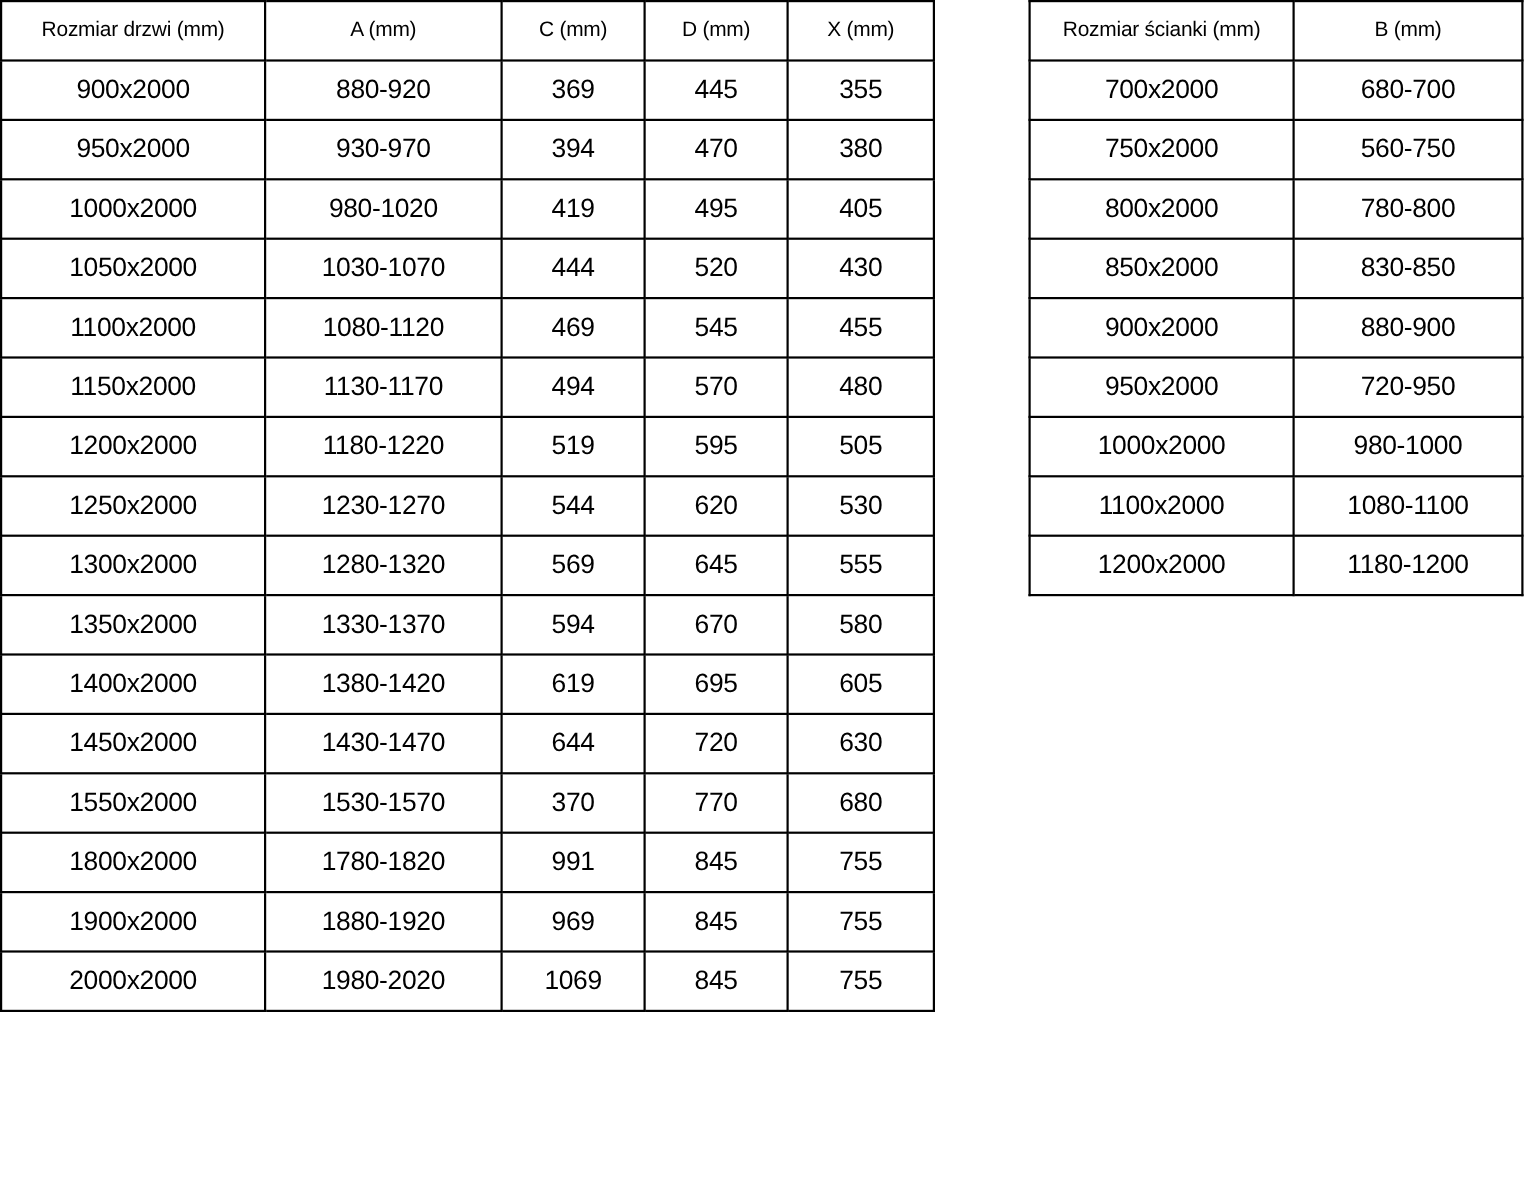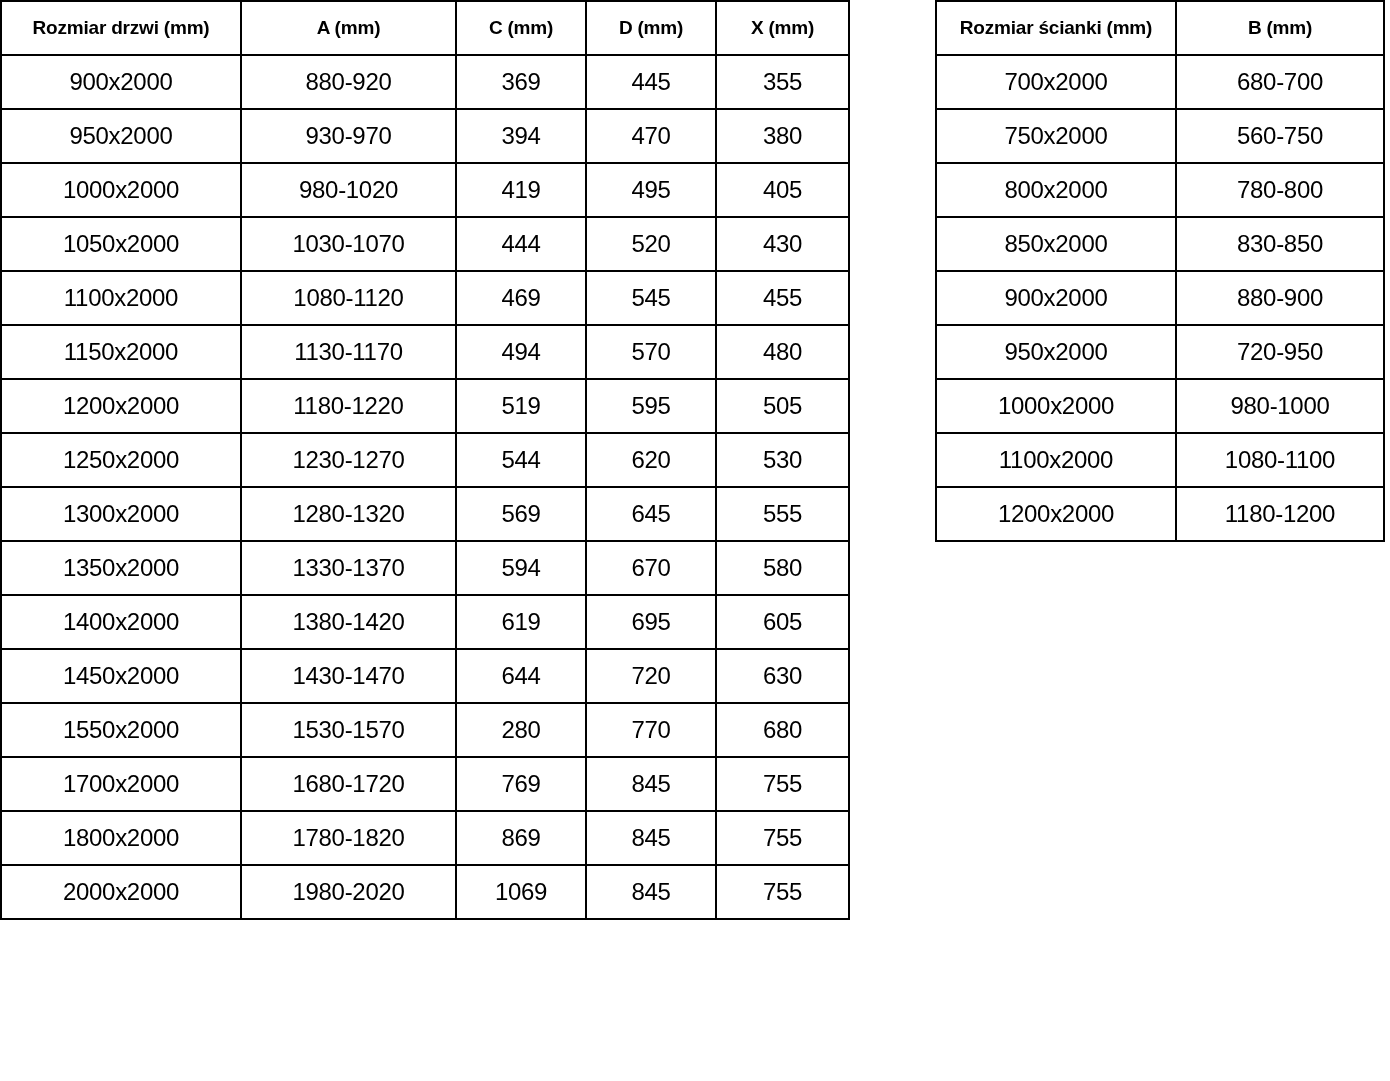--- a/index.html
+++ b/index.html
@@ -29,21 +29,21 @@
   .spec-table th, .spec-table td {
     border: 2px solid #000000;
     text-align: center;
     vertical-align: middle;
     padding: 0;
     overflow: hidden;
     white-space: nowrap;
   }
   .spec-table th {
     font-size: 19px;
-    font-weight: bold;
+    font-weight: normal;
     letter-spacing: -0.2px;
   }
   .spec-table td {
     font-size: 24px;
     font-weight: normal;
     letter-spacing: -0.3px;
   }
 </style>
 </head>
 <body>
@@ -148,35 +148,35 @@
         <tr>
           <td>1450x2000</td>
           <td>1430-1470</td>
           <td>644</td>
           <td>720</td>
           <td>630</td>
         </tr>
         <tr>
           <td>1550x2000</td>
           <td>1530-1570</td>
-          <td>280</td>
+          <td>370</td>
           <td>770</td>
           <td>680</td>
         </tr>
         <tr>
-          <td>1700x2000</td>
-          <td>1680-1720</td>
-          <td>769</td>
+          <td>1800x2000</td>
+          <td>1780-1820</td>
+          <td>991</td>
           <td>845</td>
           <td>755</td>
         </tr>
         <tr>
-          <td>1800x2000</td>
-          <td>1780-1820</td>
-          <td>869</td>
+          <td>1900x2000</td>
+          <td>1880-1920</td>
+          <td>969</td>
           <td>845</td>
           <td>755</td>
         </tr>
         <tr>
           <td>2000x2000</td>
           <td>1980-2020</td>
           <td>1069</td>
           <td>845</td>
           <td>755</td>
         </tr>

